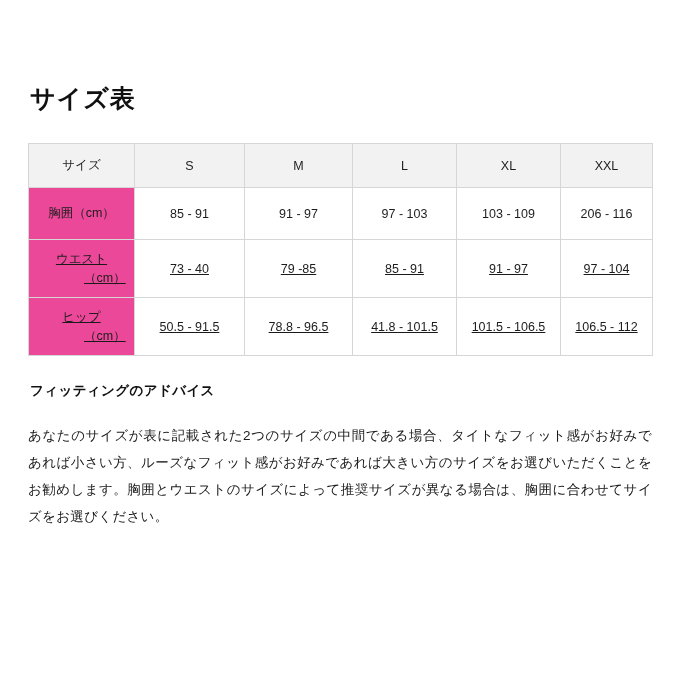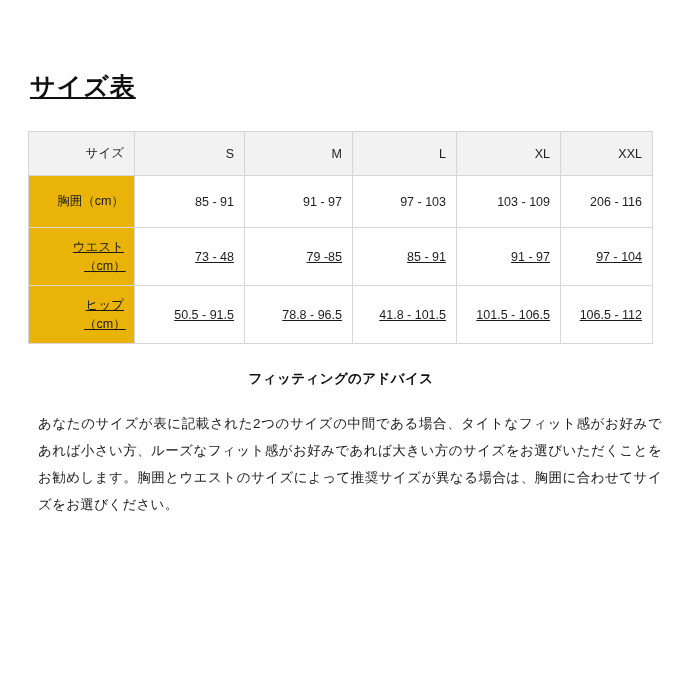--- a/index.html
+++ b/index.html
@@ -18,80 +18,78 @@
     position: relative;
     width: 680px;
     height: 680px;
     box-sizing: border-box;
     padding: 70px 28px 0 28px;
   }
   .page-title {
     font-size: 25px;
     font-weight: bold;
     letter-spacing: 1px;
-    margin: 0 0 28px 2px;
+    margin: 12px 0 28px 2px;
     color: #111111;
-    text-decoration: underline;
   }
   table.size-table {
     border-collapse: collapse;
     width: 624px;
     table-layout: fixed;
     font-size: 12.5px;
   }
   table.size-table col.c0 { width: 106px; }
   table.size-table col.c1 { width: 110px; }
   table.size-table col.c2 { width: 108px; }
   table.size-table col.c3 { width: 104px; }
   table.size-table col.c4 { width: 104px; }
   table.size-table col.c5 { width: 92px; }
 
   table.size-table th,
   table.size-table td {
     border: 1px solid #d6d6d6;
     padding: 0 10px;
-    text-align: right;
+    text-align: center;
     vertical-align: middle;
     font-weight: normal;
     color: #1d1d1d;
   }
   table.size-table tr {
     height: 52px;
   }
   table.size-table tr.tall {
     height: 58px;
     text-decoration: underline;
   }
   table.size-table thead tr {
     height: 44px;
   }
   table.size-table thead th {
     background: #f2f2f2;
     font-size: 12.5px;
     color: #1d1d1d;
   }
   table.size-table tbody th.rowhead {
-    background: #eab308;
+    background: #ec4899;
     font-size: 12.5px;
     line-height: 1.45;
   }
   .rowhead .l2 {
     display: block;
     margin-left: 45px;
   }
   .advice-title {
     margin: 26px 0 0 2px;
     font-size: 13.5px;
     font-weight: bold;
     color: #111111;
     letter-spacing: 0.4px;
-    text-align: center;
   }
   .advice-body {
-    margin: 22px 0 0 10px;
+    margin: 22px 0 0 0;
     width: 624px;
     font-size: 13.5px;
     line-height: 2.0;
     color: #1a1a1a;
     letter-spacing: 0.3px;
     text-align: justify;
   }
 </style>
 </head>
 <body>
@@ -128,21 +126,21 @@
         <td>91 - 97</td>
         <td>97 - 103</td>
         <td>103 - 109</td>
         <td>206 - 116</td>
       </tr>
       <tr class="tall">
         <th class="rowhead">
           <span>ウエスト</span>
           <span class="l2">（cm）</span>
         </th>
-        <td>73 - 48</td>
+        <td>73 - 40</td>
         <td>79 -85</td>
         <td>85 - 91</td>
         <td>91 - 97</td>
         <td>97 - 104</td>
       </tr>
       <tr class="tall">
         <th class="rowhead">
           <span>ヒップ</span>
           <span class="l2">（cm）</span>
         </th>

